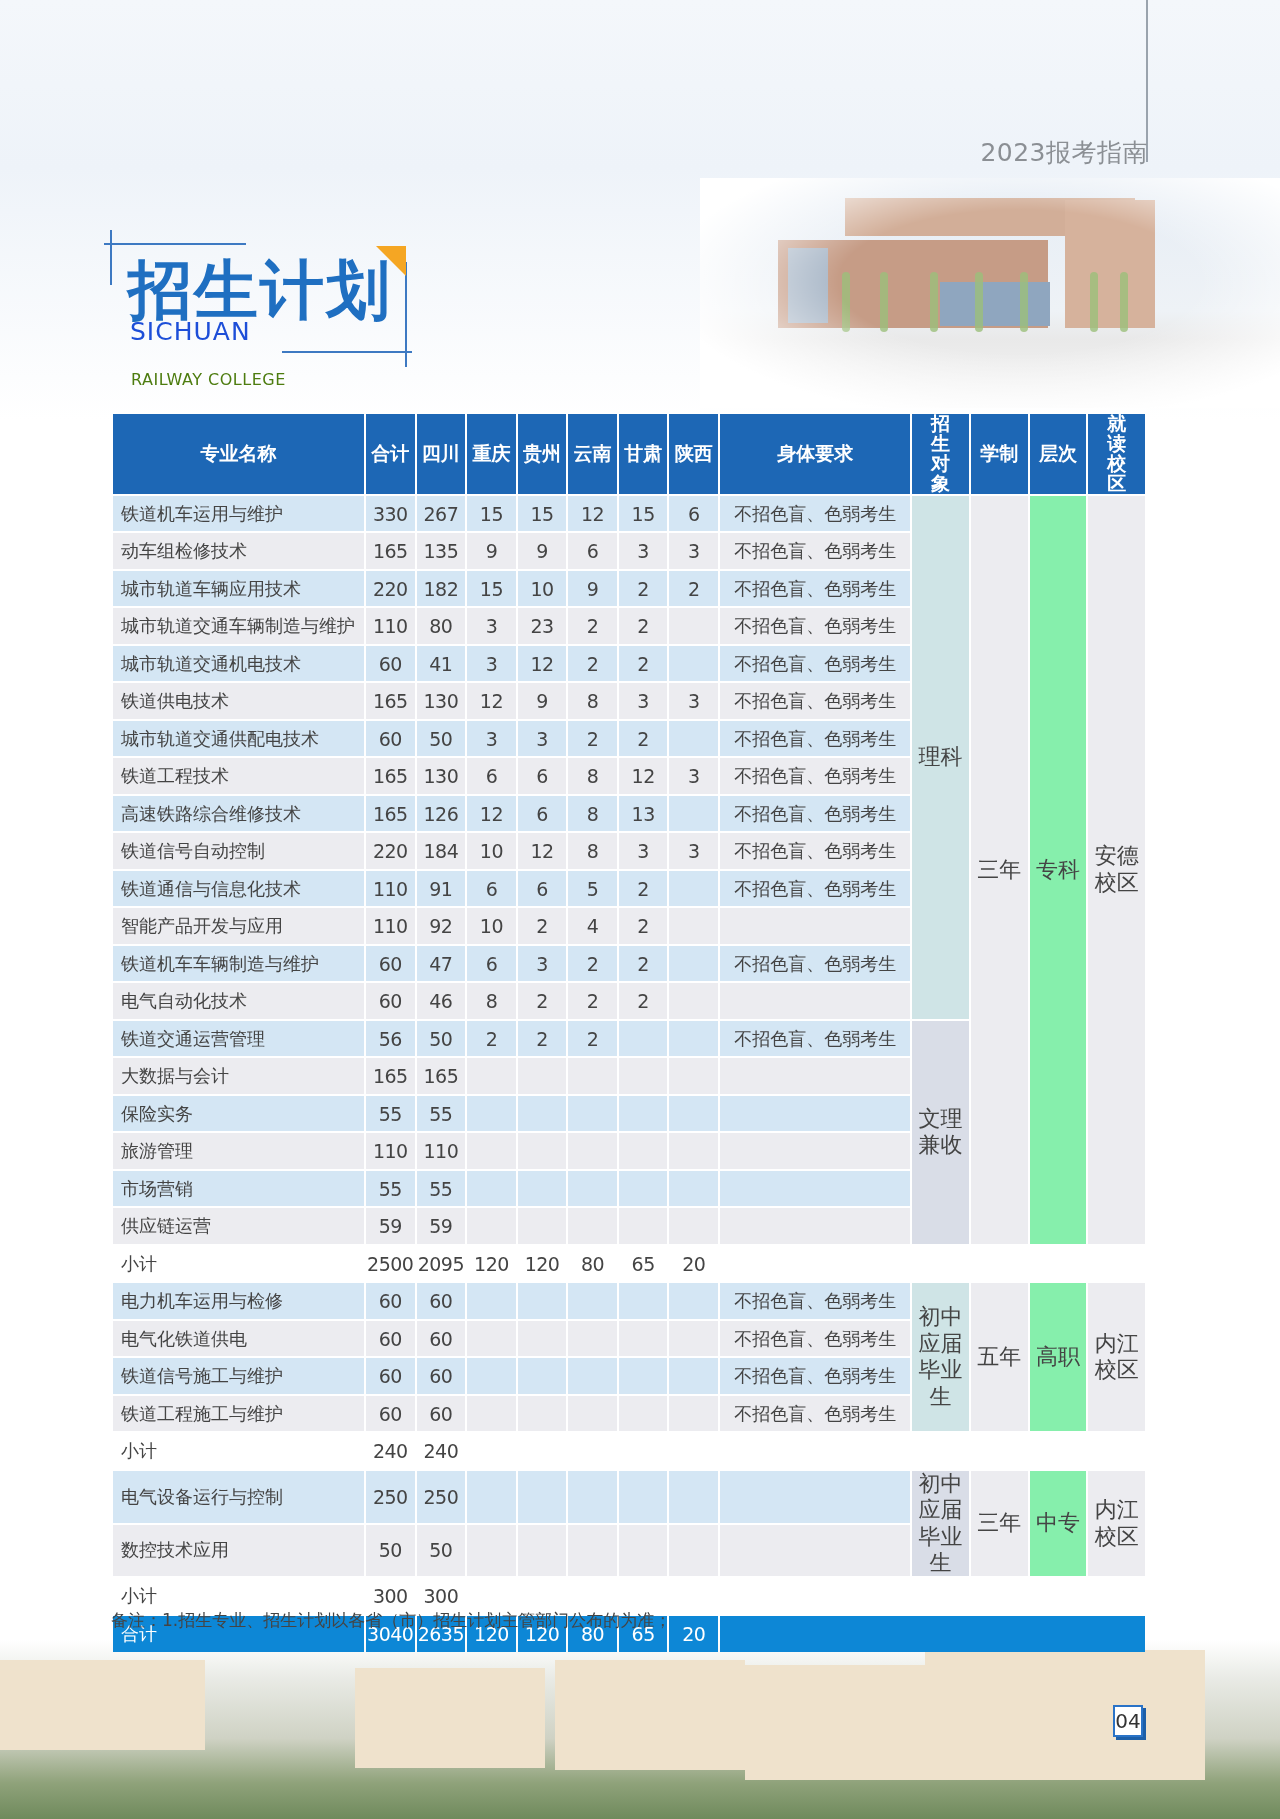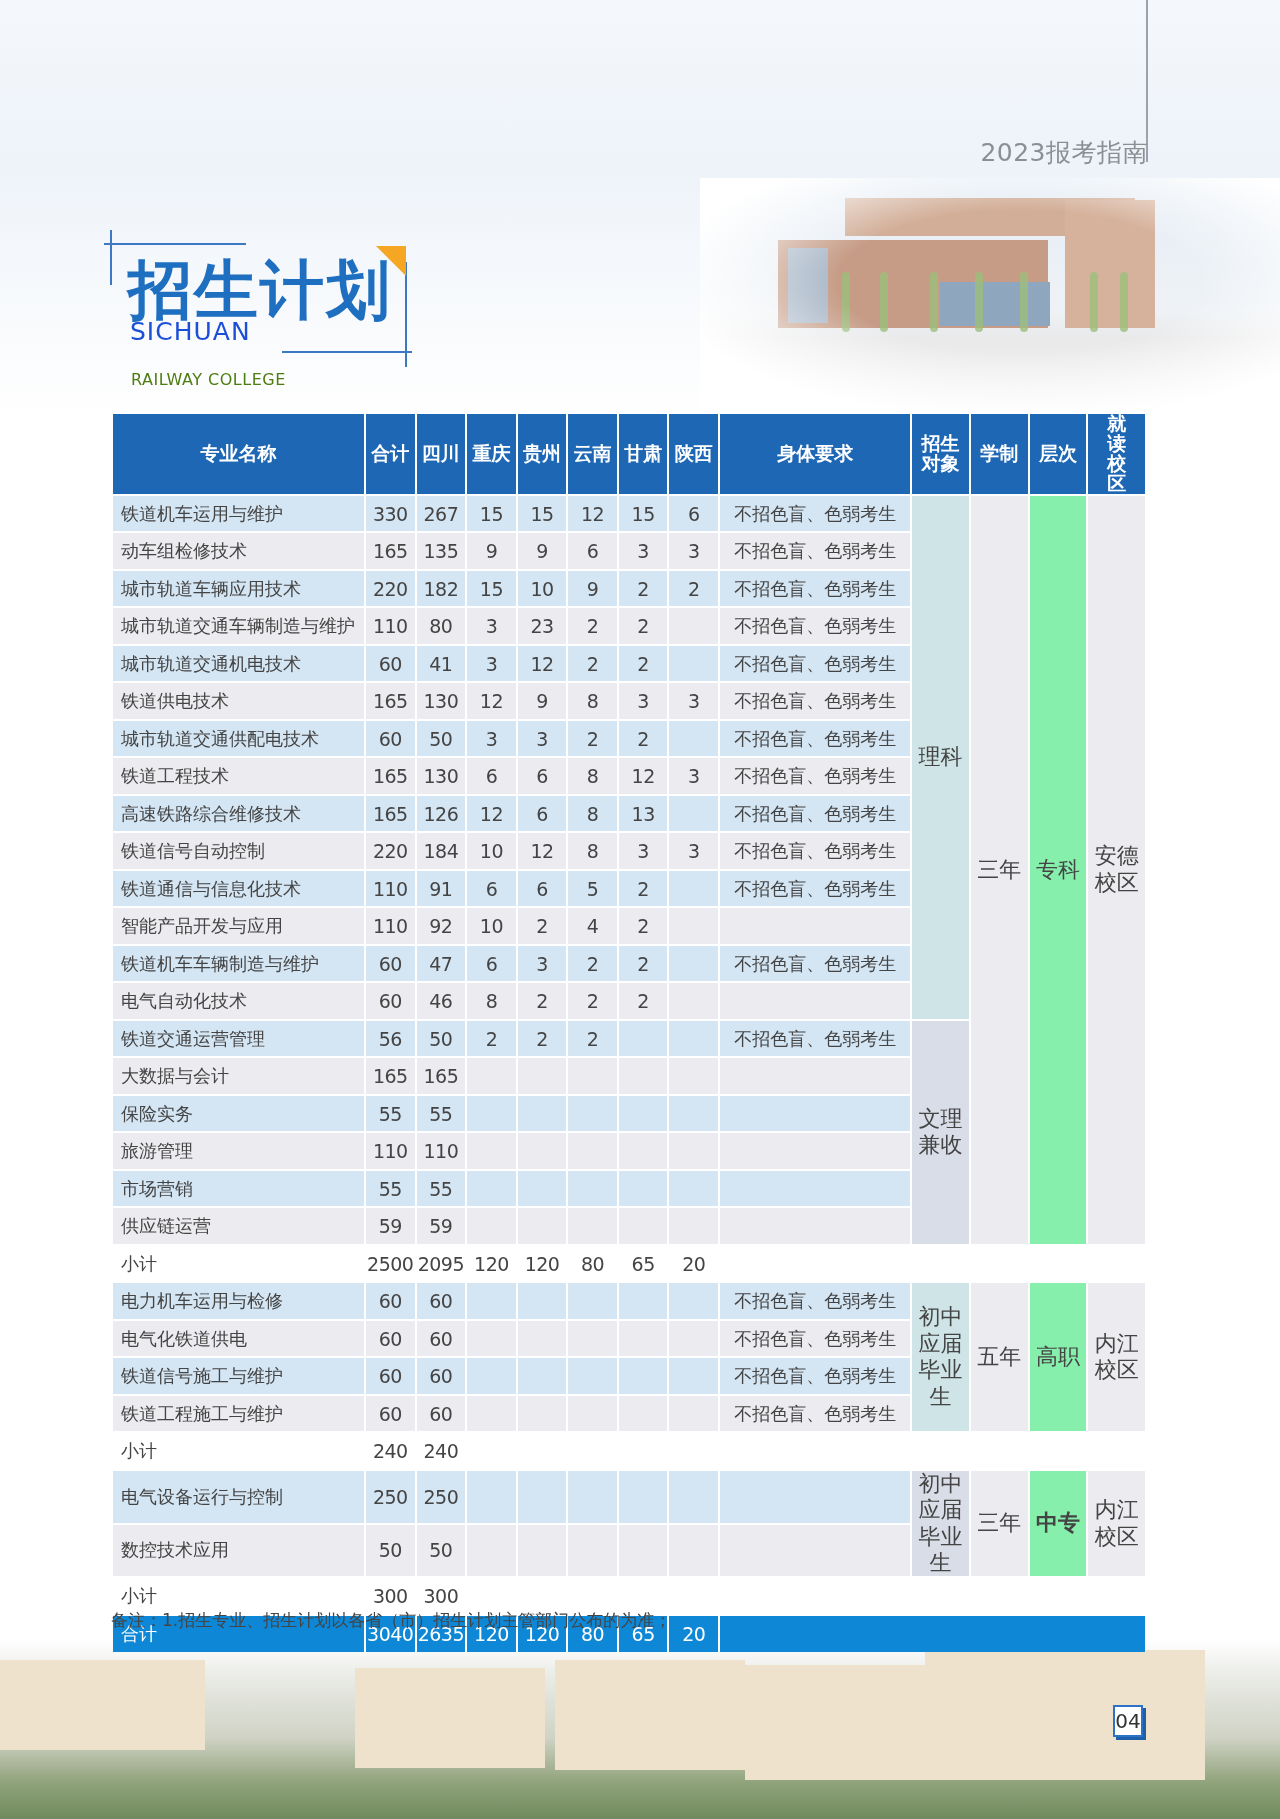--- a/index.html
+++ b/index.html
@@ -138,21 +138,21 @@
     <tr>
       <th>专业名称</th>
       <th>合计</th>
       <th>四川</th>
       <th>重庆</th>
       <th>贵州</th>
       <th>云南</th>
       <th>甘肃</th>
       <th>陕西</th>
       <th>身体要求</th>
-      <th style="padding:0 0;"><span>招生对象</span></th>
+      <th style="padding:0 10px;"><span>招生对象</span></th>
       <th>学制</th>
       <th>层次</th>
       <th style="padding:0 10px;"><span>就读校区</span></th>
     </tr>
   </thead>
   <tbody id="tbody">
       <tr class="odd">
         <td class="c name">铁道机车运用与维护</td>
         <td class="c num">330</td>
         <td class="c num">267</td>
@@ -452,21 +452,21 @@
         <td class="c num">250</td>
         <td class="c num">250</td>
         <td class="c num"></td>
         <td class="c num"></td>
         <td class="c num"></td>
         <td class="c num"></td>
         <td class="c num"></td>
         <td class="c"></td>
         <td class="merge tgt-cz2" rowspan="2"><span style="display: inline-block; width: 2.2em; white-space: normal; word-break: break-all;">初中应届毕业生</span></td>
         <td class="merge yr" rowspan="2"><span style="display: inline-block; width: 2.2em; white-space: normal; word-break: break-all;">三年</span></td>
-        <td class="merge lvl" rowspan="2"><span style="display: inline-block; width: 2.2em; white-space: normal; word-break: break-all; font-weight: bold;">中专</span></td>
+        <td class="merge lvl" rowspan="2"><span style="display: inline-block; width: 2.2em; white-space: normal; word-break: break-all;">中专</span></td>
         <td class="merge camp" rowspan="2"><span style="display: inline-block; width: 2.2em; white-space: normal; word-break: break-all;">内江校区</span></td>
       </tr>
       <tr class="even">
         <td class="c name">数控技术应用</td>
         <td class="c num">50</td>
         <td class="c num">50</td>
         <td class="c num"></td>
         <td class="c num"></td>
         <td class="c num"></td>
         <td class="c num"></td>

